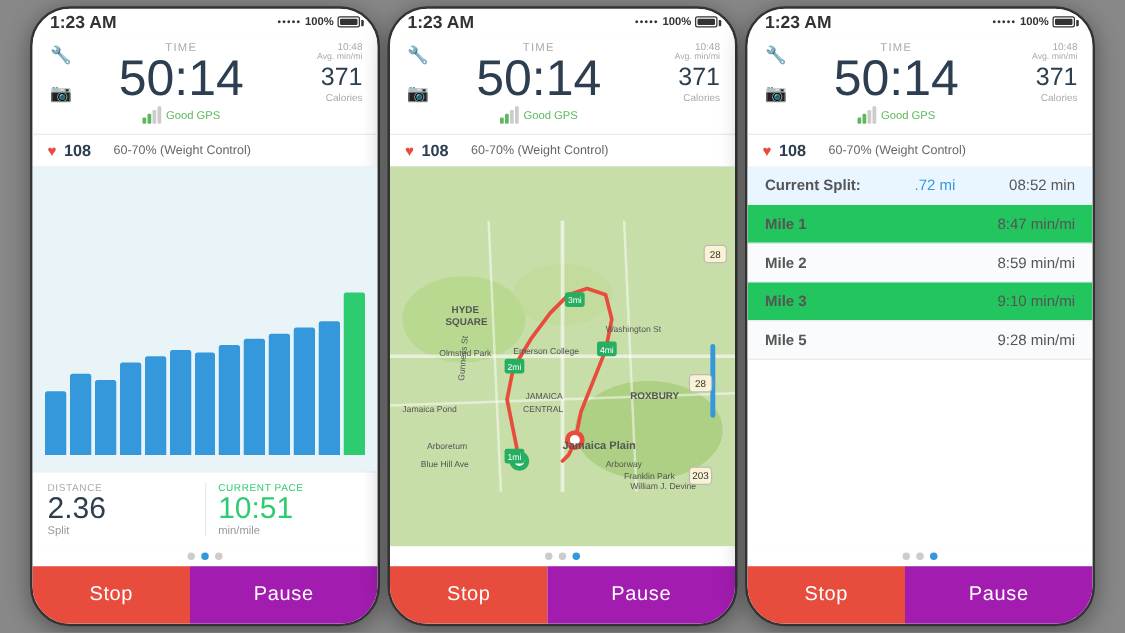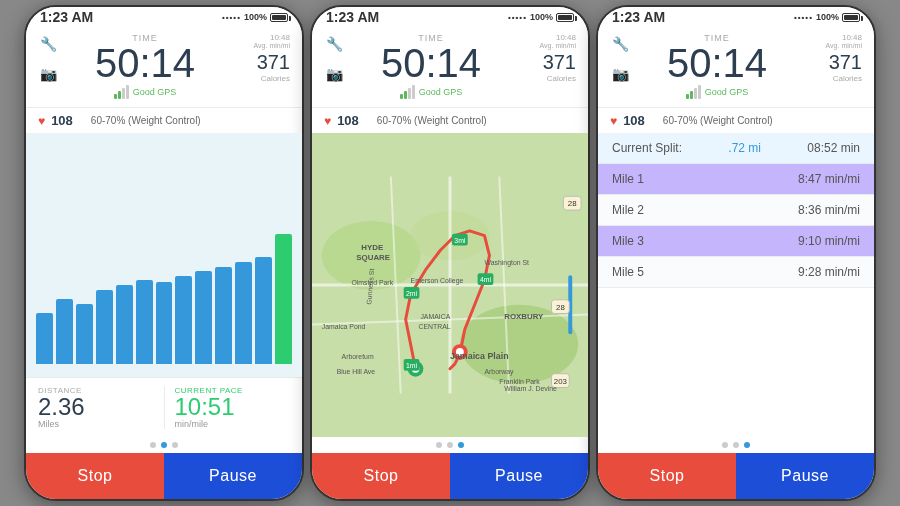--- a/index.html
+++ b/index.html
@@ -212,24 +212,24 @@
       color: #fff;
       border: none;
       padding: 14px 0;
       font-size: 16px;
       font-weight: 500;
       cursor: pointer;
       letter-spacing: 0.5px;
     }
     .btn-pause {
       flex: 1;
-      background: #1d4ed8;
+      background: #a21caf;
       color: #fff;
       border: none;
-      padding: 14px 0;
+      padding: 14px 12px;
       font-size: 16px;
       font-weight: 500;
       cursor: pointer;
       letter-spacing: 0.5px;
     }
     
     .map-container {
       width: 100%;
       height: 100%;
       background: #c8dea8;
@@ -241,24 +241,24 @@
       padding: 0;
       height: 100%;
       overflow: hidden;
     }
     .split-row {
       display: flex;
       justify-content: space-between;
       align-items: center;
       padding: 8px 14px;
       border-bottom: 1px solid #e8ecef;
-      background: #c4b5fd;
+      background: #22c55e;
     }
     .split-row:nth-child(odd) { background: #f9fbfc; }
-    .split-name { font-size: 12px; color: #555; font-weight: 400; }
+    .split-name { font-size: 12px; color: #555; font-weight: 700; }
     .split-dist { font-size: 12px; color: #3498db; }
     .split-pace { font-size: 12px; color: #555; }
     .current-split { background: #eaf6ff !important; }
   </style>
 </head>
 <body>
 
 <div class="phones-container">
 
   <div class="phone">
@@ -325,21 +325,21 @@
             <div class="bar blue" style="height: 106.786px;"></div>
             <div class="bar green" style="height: 130px;"></div>
           </div>
       </div>
     </div>
 
     <div class="stats-row">
       <div class="stat-block">
         <div class="stat-label">DISTANCE</div>
         <div class="stat-value">2.36</div>
-        <div class="stat-unit">Miles</div>
+        <div class="stat-unit">Split</div>
       </div>
       <div class="stat-divider"></div>
       <div class="stat-block">
         <div class="stat-label" style="color:#2ecc71;">CURRENT PACE</div>
         <div class="stat-value green">10:51</div>
         <div class="stat-unit">min/mile</div>
       </div>
     </div>
 
     <div class="page-dots">
@@ -535,21 +535,21 @@
     <span class="split-pace">08:52 min</span>
   </div>
           <div class="split-row">
     <span class="split-name">Mile 1</span>
     <span class="split-dist"></span>
     <span class="split-pace">8:47 min/mi</span>
   </div>
           <div class="split-row">
     <span class="split-name">Mile 2</span>
     <span class="split-dist"></span>
-    <span class="split-pace">8:36 min/mi</span>
+    <span class="split-pace">8:59 min/mi</span>
   </div>
           <div class="split-row">
     <span class="split-name">Mile 3</span>
     <span class="split-dist"></span>
     <span class="split-pace">9:10 min/mi</span>
   </div>
           <div class="split-row">
     <span class="split-name">Mile 5</span>
     <span class="split-dist"></span>
     <span class="split-pace">9:28 min/mi</span>

